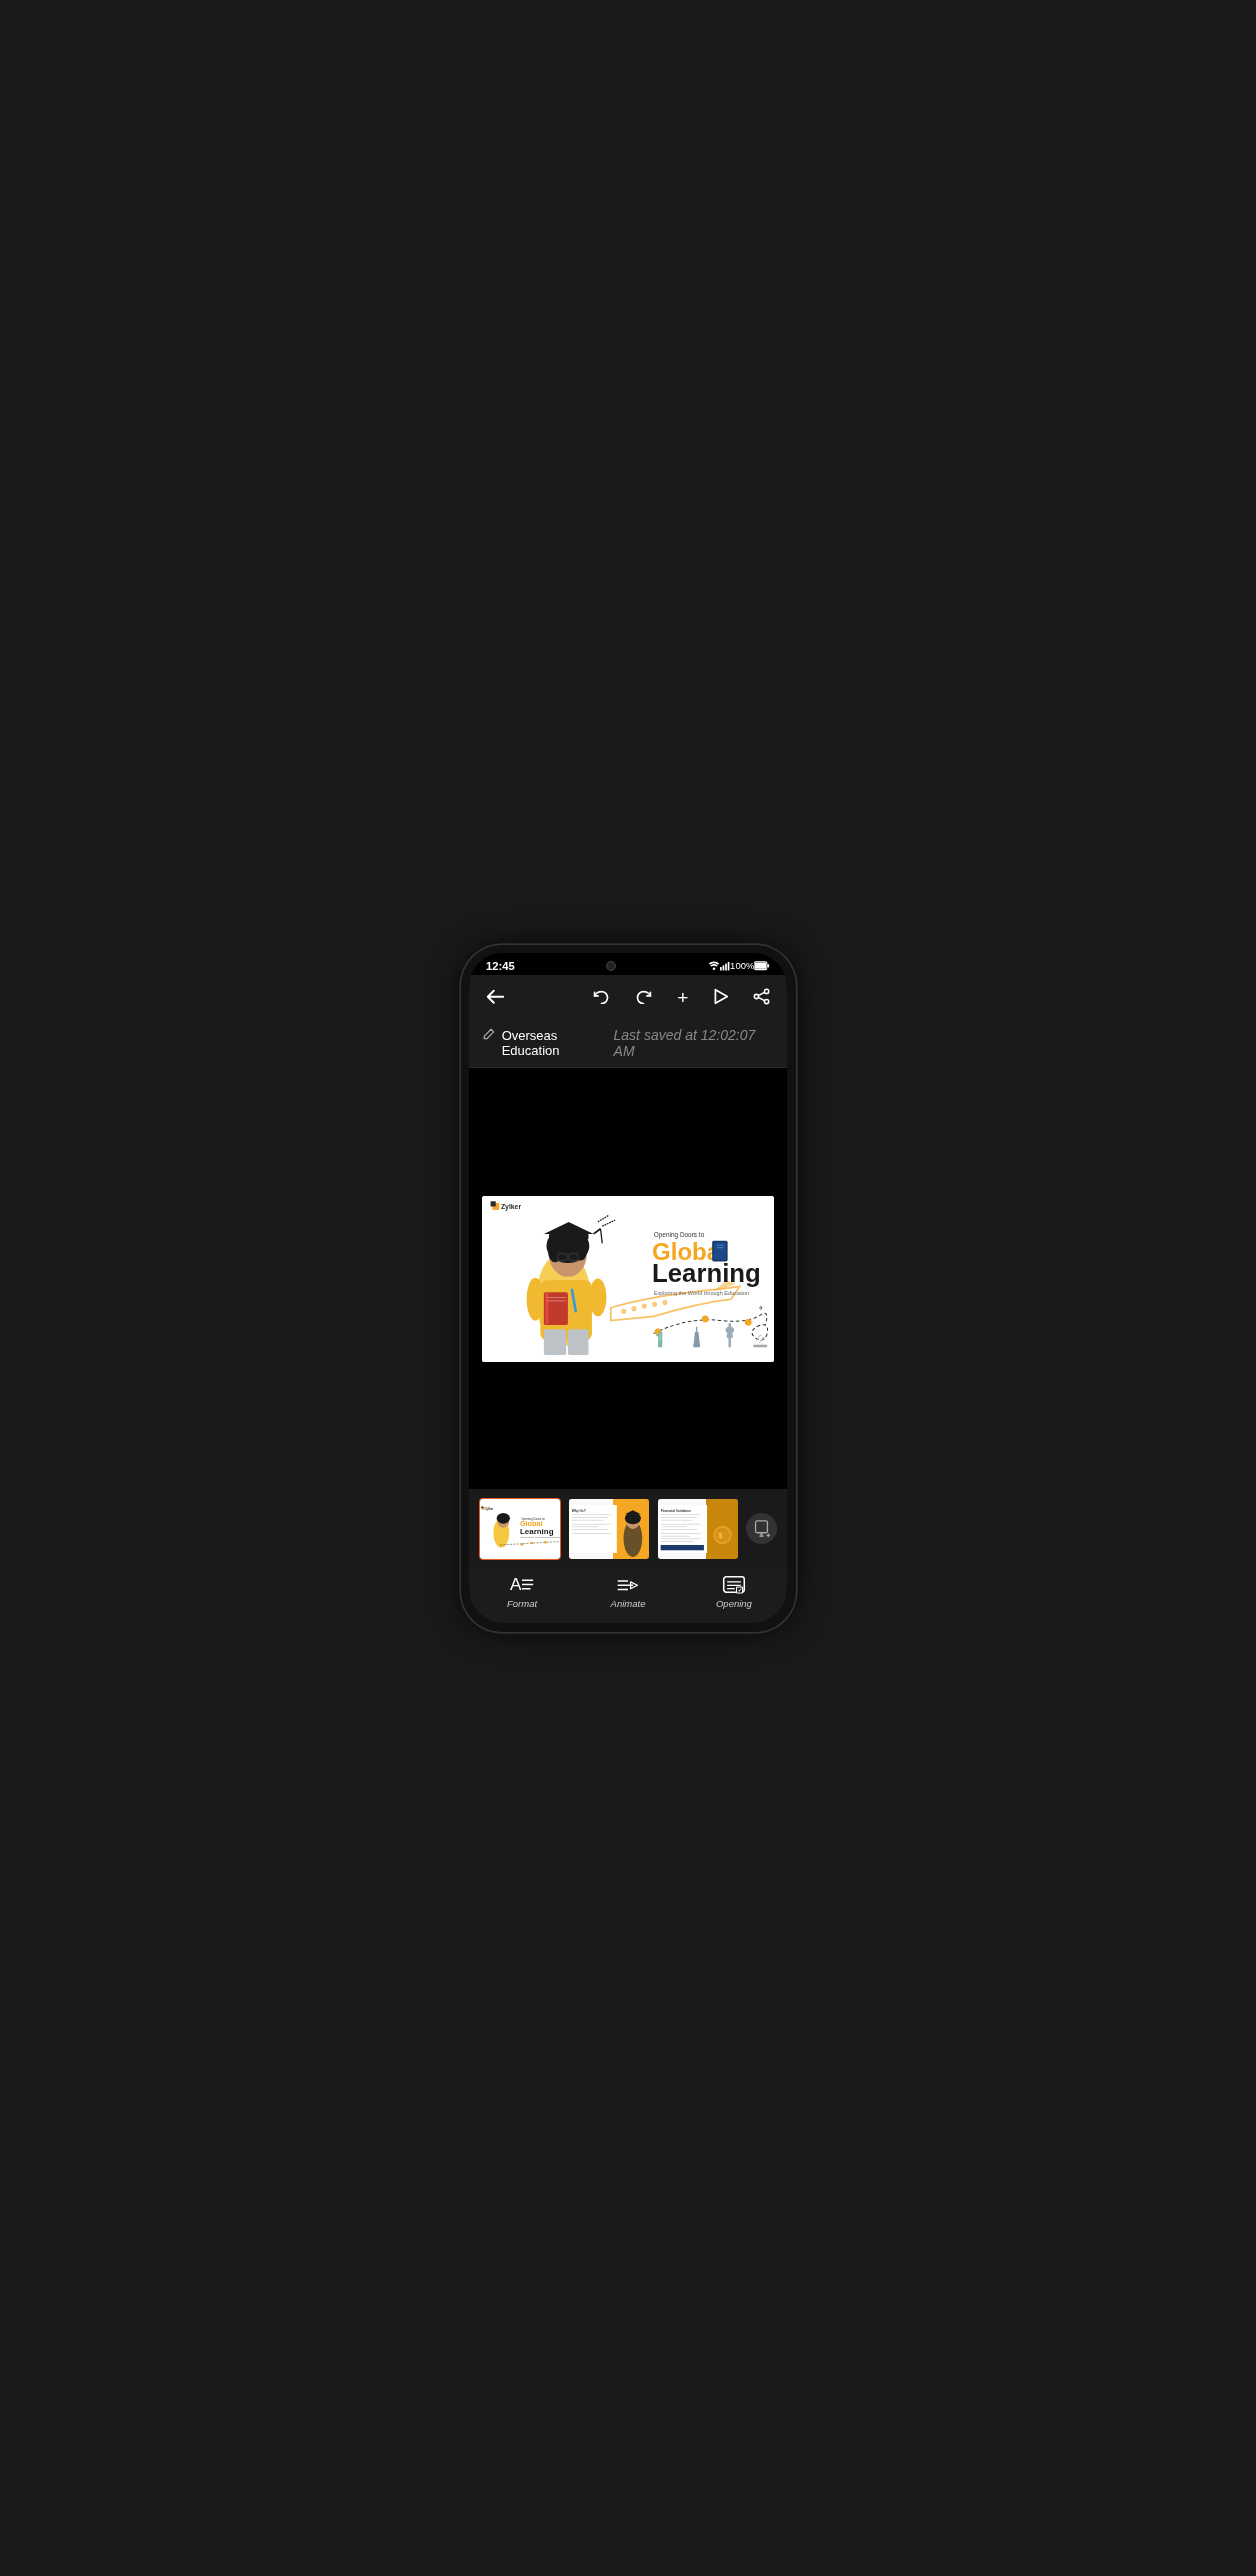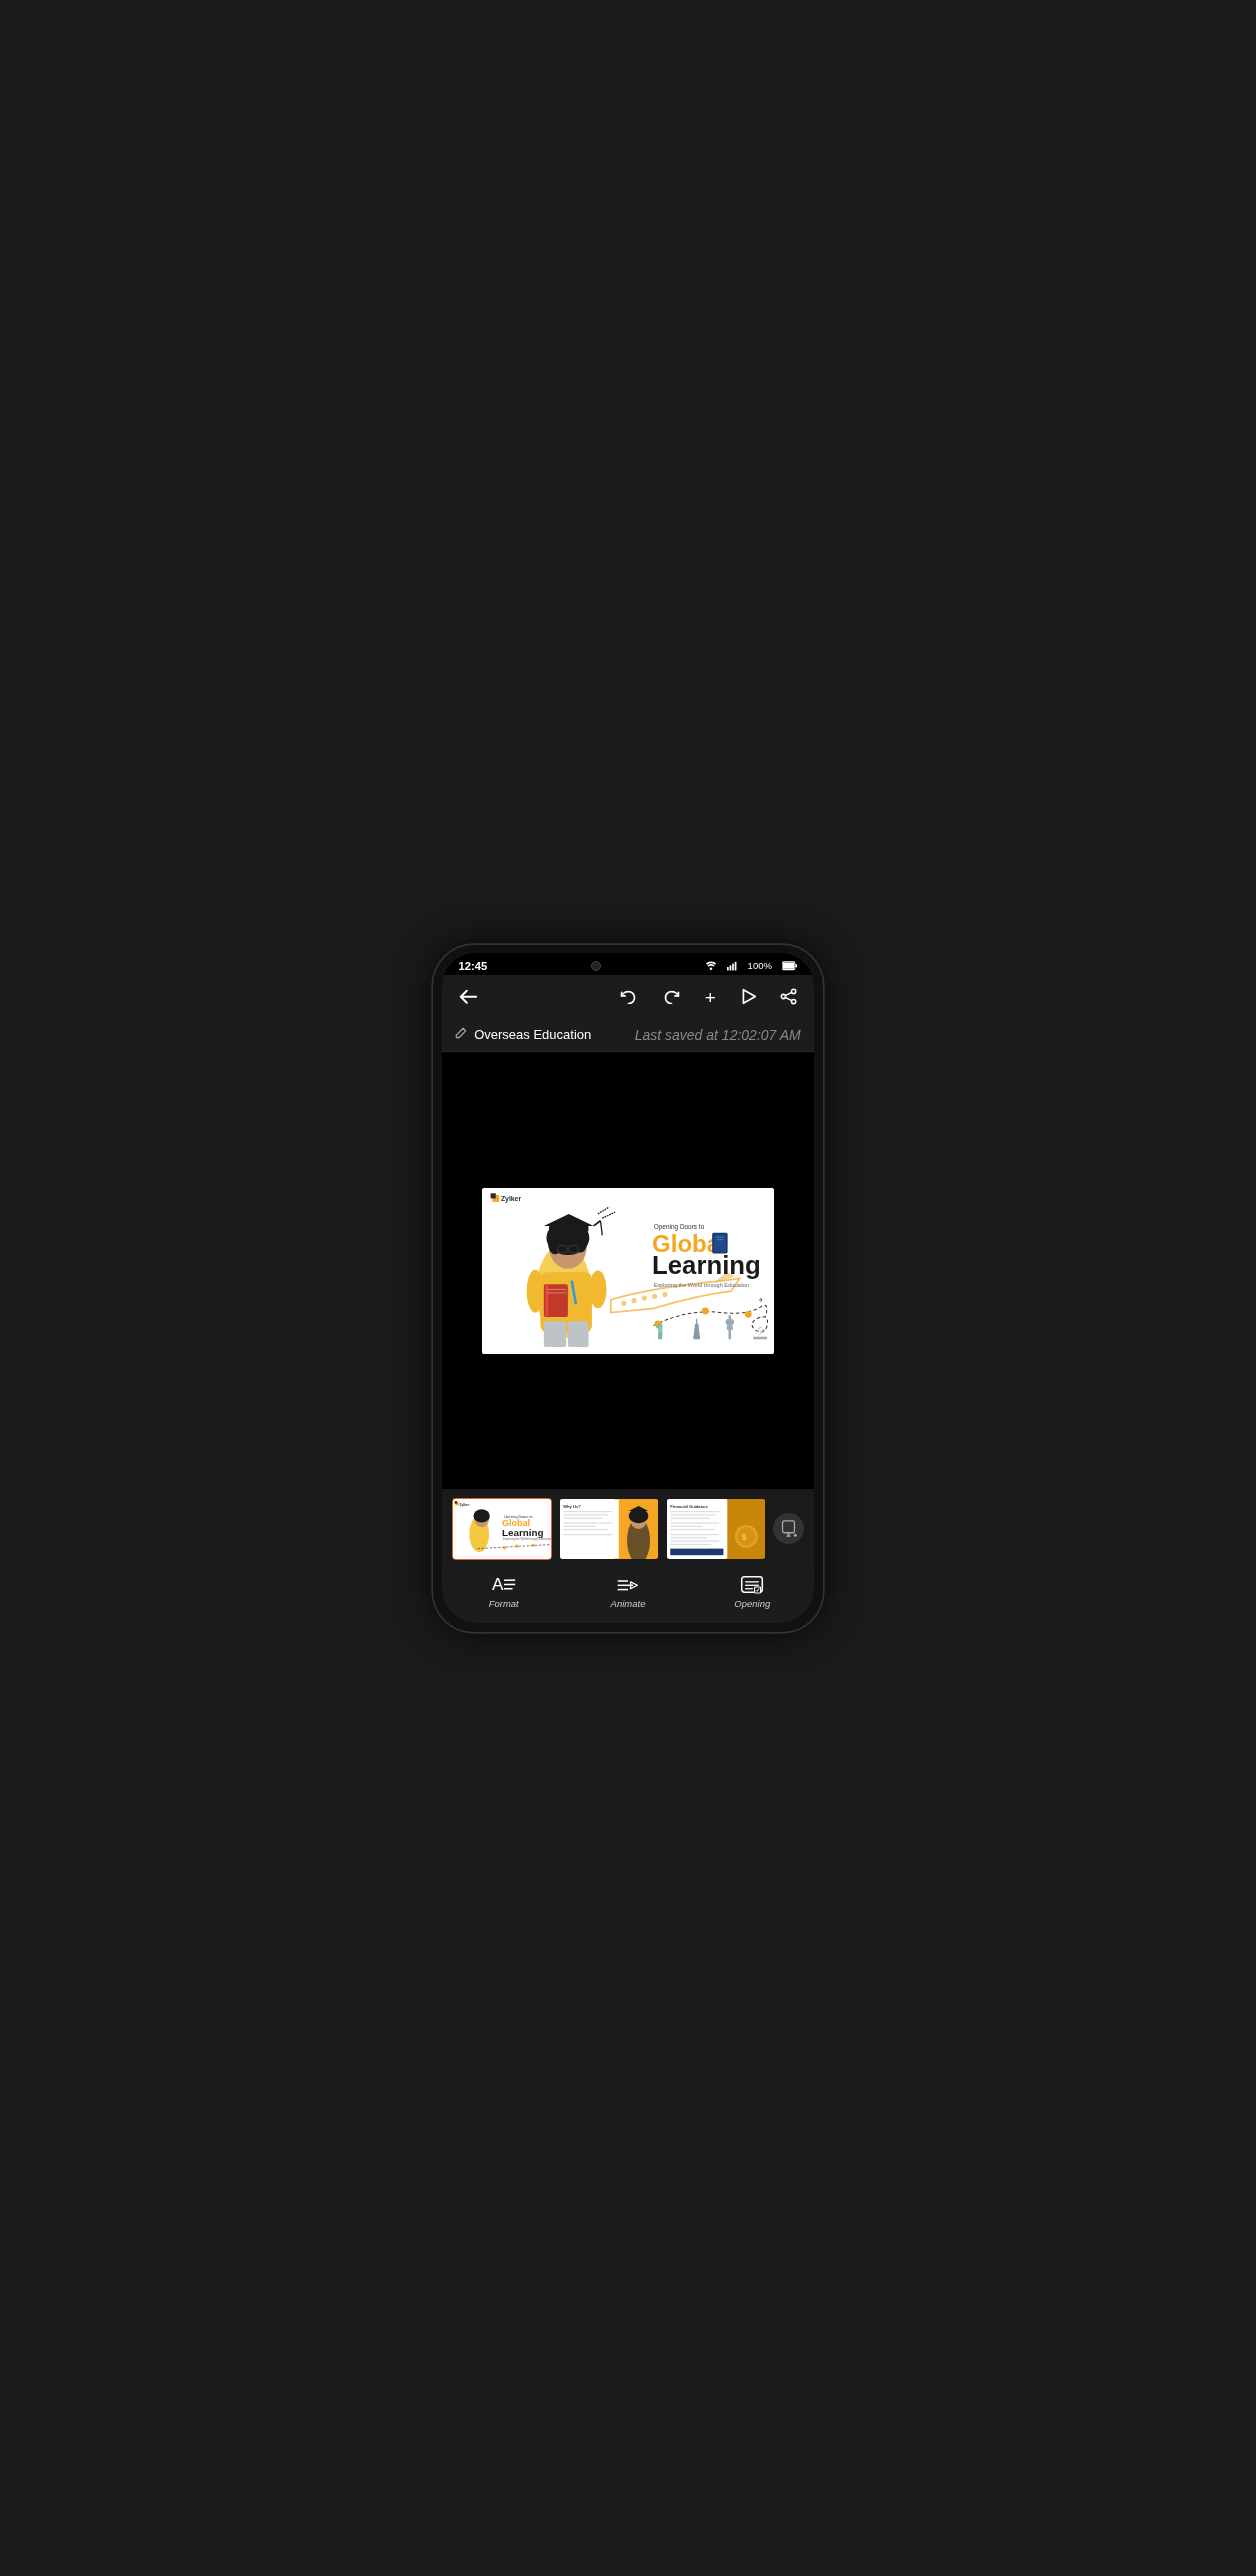--- a/index.html
+++ b/index.html
@@ -7,21 +7,21 @@
     body {
       background: #1a1a1a;
       display: flex;
       justify-content: center;
       align-items: center;
       min-height: 100vh;
       font-family: -apple-system, BlinkMacSystemFont, 'Segoe UI', sans-serif;
     }
 
     .phone-outer {
-      width: 390px;
+      width: 335px;
       height: 687px;
       background: #111;
       border-radius: 41px;
       padding: 8.6px;
       box-shadow: 0 0 0 1.7px #333, 0 0 34px rgba(0,0,0,0.8);
       position: relative;
     }
 
     .phone-inner {
       width: 100%;
@@ -54,21 +54,21 @@
       width: 10.3px;
       height: 10.3px;
       background: #222;
       border-radius: 50%;
       border: 0.9px solid #444;
     }
 
     .status-icons {
       display: flex;
       align-items: center;
-      gap: 10px;
+      gap: 0;
       color: #fff;
       font-size: 9.5px;
       text-align: right;
     }
 
     
     .toolbar {
       background: #1c1c1c;
       padding: 8.6px 13.7px;
       display: flex;

